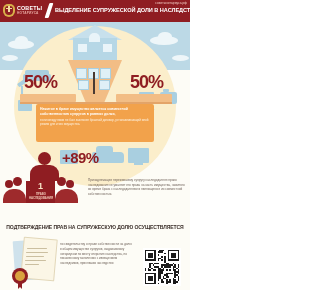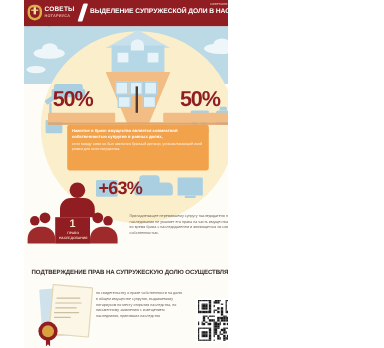--- a/index.html
+++ b/index.html
@@ -1,21 +1,21 @@
 <!DOCTYPE html>
 <html><head>
 <meta charset="utf-8">
 <style>
   html,body{margin:0;padding:0;background:#ffffff;}
   body{
     width:190px;height:290px;overflow:hidden;position:relative;
     font-family:"Liberation Sans","DejaVu Sans",sans-serif;
     -webkit-font-smoothing:none;
   }
-  .page{position:absolute;inset:0;background:#fdfcf6;margin-left:20px;}
+  .page{position:absolute;inset:0;background:#fdfcf6;}
 
   
   .header{position:absolute;left:0;top:0;width:190px;height:22px;background:#8f1d22;}
   .hdr-url{position:absolute;right:3px;top:0.5px;font-size:3.1px;color:#f0c9c0;letter-spacing:.1px;}
   .logo{position:absolute;left:3px;top:4px;display:flex;align-items:center;gap:2px;}
   .logo-emblem{width:12px;height:13px;position:relative;}
   .emblem-shield{position:absolute;left:0;top:0;width:12px;height:13px;
     background:#d8b04a;border-radius:5px 5px 6px 6px;}
   .emblem-inner{position:absolute;left:2px;top:1.5px;width:8px;height:9px;
     background:#8f1d22;border-radius:3px 3px 4px 4px;}
@@ -241,21 +241,21 @@
   <div class="car-w1"></div>
   <div class="car-w2"></div>
   <div class="f tv"></div>
   <div class="f tv-s"></div>
   <div class="f box"></div>
 
   <div class="person">
     <div class="p-head"></div>
     <div class="p-body"></div>
   </div>
-  <div class="plus50">+63%</div>
+  <div class="plus50">+89%</div>
 
   <div class="grp g1"></div>
   <div class="grp g2"></div>
   <div class="grp g3"></div>
   <div class="grp g4"></div>
   <div class="pod-side pod-l"></div>
   <div class="pod-side pod-r"></div>
   <div class="podium"></div>
   <div class="podium-num">1</div>
   <div class="pod-label">

